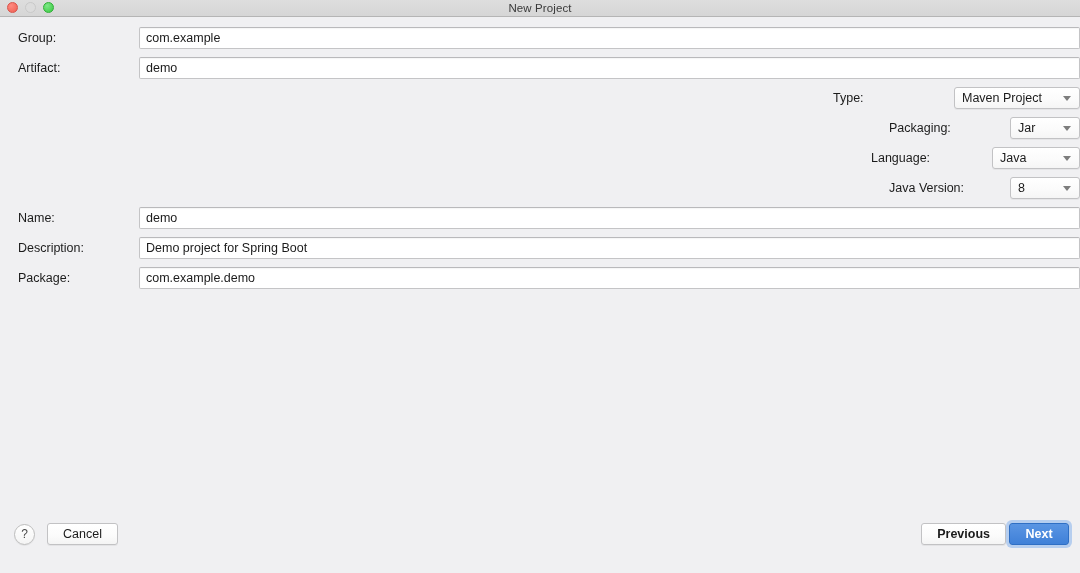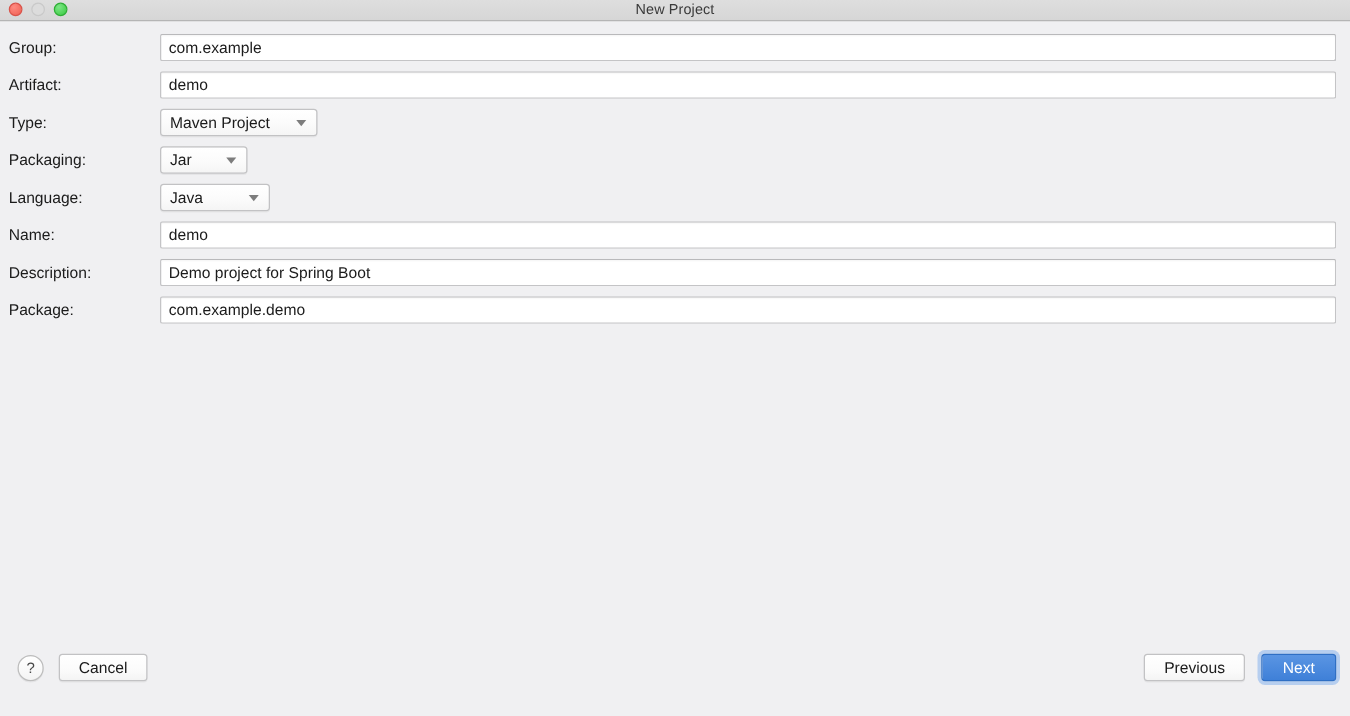--- a/index.html
+++ b/index.html
@@ -65,20 +65,21 @@
   .form {
     flex: 1 1 auto;
     position: relative;
     padding-top: 6px;
   }
   .row {
     display: flex;
     align-items: center;
     height: 30px;
     padding-left: 7px;
+    justify-content: flex-end;
   }
   .label {
     width: 121px;
     flex: 0 0 121px;
     font-size: 12.5px;
     color: #1b1b1b;
     line-height: 1;
   }
 
   .textfield {
@@ -129,21 +130,21 @@
 
   
   .footer {
     flex: 0 0 56px;
     position: relative;
     display: flex;
     align-items: center;
     padding: 0 11px 0 14px;
   }
   .footer-left  { display: flex; align-items: center; gap: 12px; }
-  .footer-right { margin-left: auto; display: flex; gap: 13px; }
+  .footer-right { margin-left: auto; display: flex; gap: 3px; font-weight: bold; }
 
   .help-btn {
     width: 21px; height: 21px;
     border-radius: 50%;
     border: 1px solid #bdbdbd;
     background: linear-gradient(to bottom, #ffffff, #f4f4f4);
     color: #4a4a4a;
     font-size: 12px;
     display: flex; align-items: center; justify-content: center;
     cursor: default;
@@ -214,20 +215,27 @@
     </div>
 
     <div class="row">
       <div class="label">Language:</div>
       <div class="select sel-lang">
         <span>Java</span>
         <span class="caret"></span>
       </div>
     </div>
 
+    <div class="row">
+      <div class="label">Java Version:</div>
+      <div class="select sel-java">
+        <span>8</span>
+        <span class="caret"></span>
+      </div>
+    </div>
 
 
     <div class="row">
       <div class="label">Name:</div>
       <div class="textfield wide">demo</div>
     </div>
 
     <div class="row">
       <div class="label">Description:</div>
       <div class="textfield wide">Demo project for Spring Boot</div>

